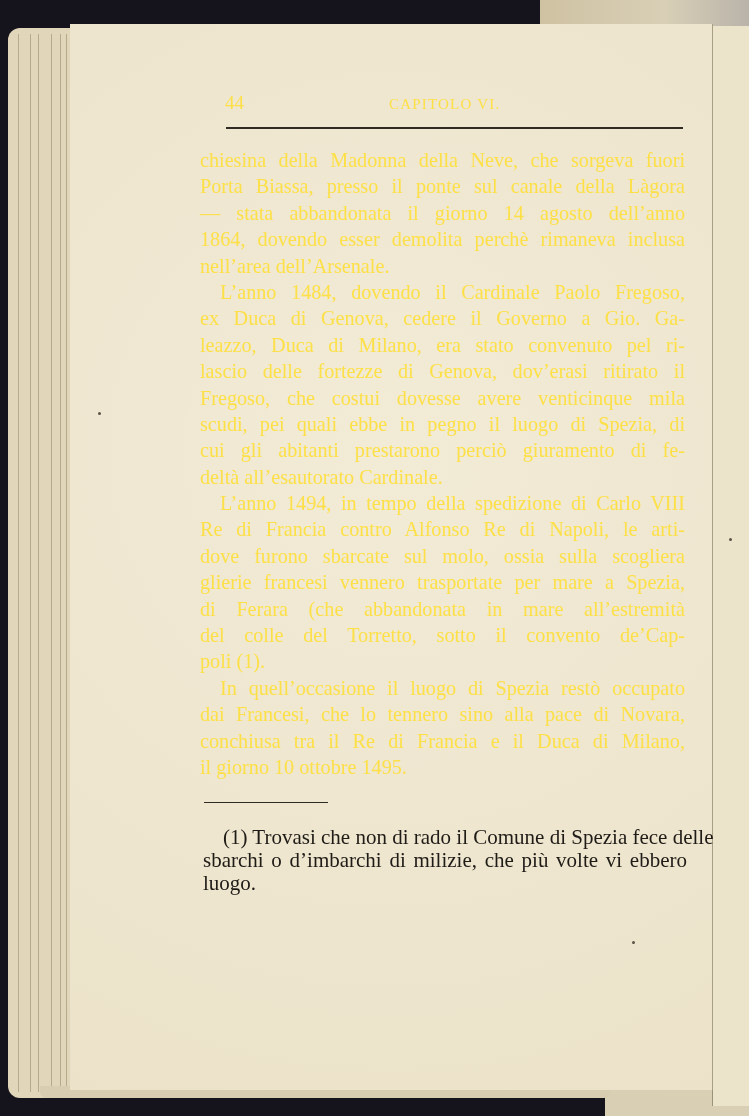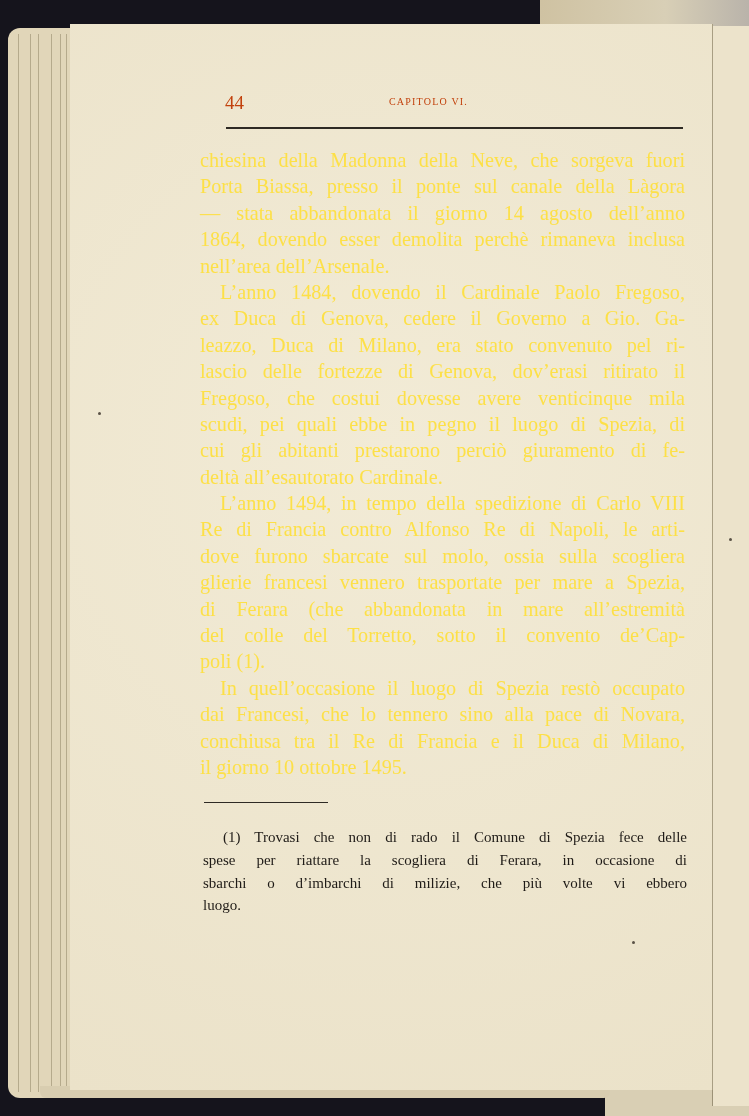--- a/index.html
+++ b/index.html
@@ -35,27 +35,27 @@
     background: #efe7d0;
     background-image: radial-gradient(circle at 50% 40%, #f2ebd6 0%, #ebe2c9 100%);
     border-right: 1px solid #a89e83;
   }
   .page-bottom-edge {
     position: absolute; left: 40px; top: 1086px; width: 570px; height: 12px;
     background: #d8cdb0; border-radius: 0 0 6px 6px;
   }
   .header {
     position: absolute; left: 225px; top: 90px; width: 458px; height: 24px;
-    color: #c2410c;
+    color: #fde047;
   }
   .page-number {
     position: absolute; left: 0; top: 2px; font-size: 19px; letter-spacing: 0px;
   }
   .running-head {
-    position: absolute; left: 164px; top: 6px; font-size: 10px; letter-spacing: 1.2px; font-family: Liberation Serif, serif;
+    position: absolute; left: 164px; top: 6px; font-size: 15px; letter-spacing: 1.2px; font-family: Liberation Serif, serif;
   }
   .header-rule {
     position: absolute; left: 226px; top: 127px; width: 457px; height: 1.6px; background: #2e2a24;
   }
   .body-text {
     position: absolute; left: 200px; top: 147px; width: 485px;
     color: #fde047;
     font-size: 20.2px; line-height: 26.4px;
   }
   .line {
@@ -63,21 +63,21 @@
     text-align: justify; text-align-last: justify;
     height: 26.4px;
   }
   .line.last { text-align-last: left; }
   .line.indent { padding-left: 20px; }
   .footnote-rule {
     position: absolute; left: 204px; top: 802px; width: 124px; height: 1.3px; background: #2e2a24;
   }
   .footnote {
     position: absolute; left: 203px; top: 826px; width: 484px;
-    color: #1f1b17; font-size: 15px; line-height: 22.8px;
+    color: #1f1b17; font-size: 21px; line-height: 22.8px;
   }
   .footnote .line { height: 22.8px; }
   .footnote .line.indent { padding-left: 20px; }
   .speck { position: absolute; width: 3px; height: 3px; border-radius: 50%; background: #5a5246; }
 </style>
 </head>
 <body>
 
 <div class="bg-top-right"></div>
 <div class="bg-bottom-right"></div>
@@ -122,20 +122,19 @@
     <span class="line last">poli (1).</span>
     <span class="line indent">In quell’occasione il luogo di Spezia restò occupato</span>
     <span class="line">dai Francesi, che lo tennero sino alla pace di Novara,</span>
     <span class="line">conchiusa tra il Re di Francia e il Duca di Milano,</span>
     <span class="line last">il giorno 10 ottobre 1495.</span>
   </div>
 
 <div class="footnote-rule"></div>
 <div class="footnote" id="footnote-text">
     <span class="line indent">(1) Trovasi che non di rado il Comune di Spezia fece delle</span>
-    <span class="line">spese per riattare la scogliera di Ferara, in occasione di</span>
     <span class="line">sbarchi o d’imbarchi di milizie, che più volte vi ebbero</span>
     <span class="line last">luogo.</span>
   </div>
 
 <span class="speck" style="left:98px; top:412px"></span>
 <span class="speck" style="left:729px; top:538px"></span>
 <span class="speck" style="left:632px; top:941px"></span>
 
 </body></html>

